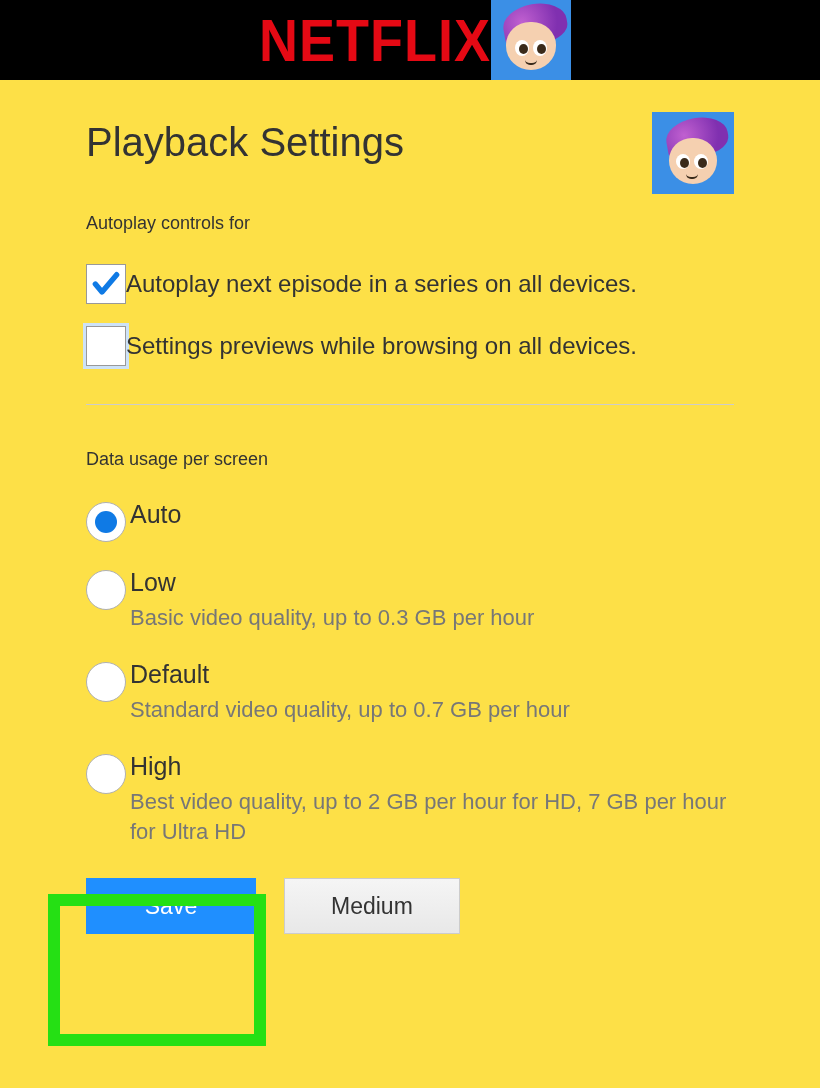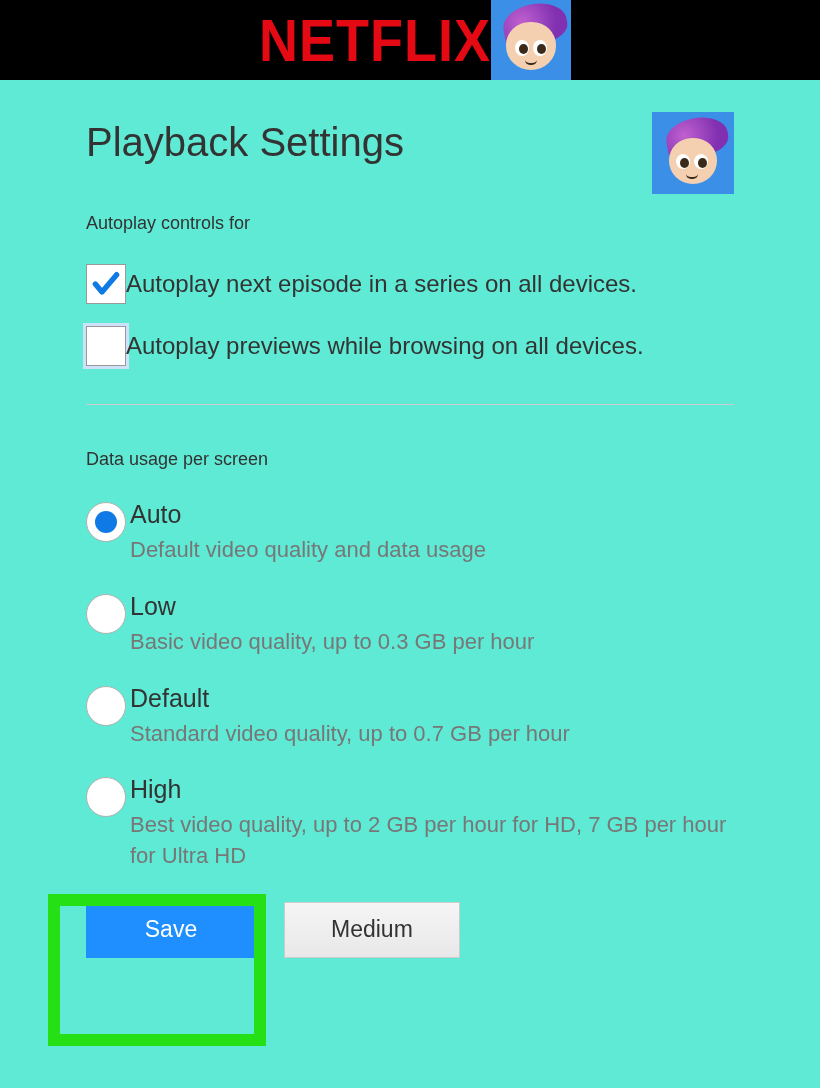--- a/index.html
+++ b/index.html
@@ -74,21 +74,21 @@
     .avatar-mouth {
       position: absolute;
       width: 12px; height: 5px;
       border-bottom: 2px solid #3a2a1a;
       border-radius: 0 0 10px 10px;
       top: 60px; left: 34px;
     }
 
     .content {
       padding: 40px 86px 26px 86px;
-      background: #5eead4;
+      background: #fde047;
       min-height: calc(100% - 80px);
       position: relative;
     }
     .header-row {
       display: flex;
       justify-content: space-between;
       align-items: flex-start;
     }
     h1 {
       font-size: 40px;
@@ -258,34 +258,33 @@
     <div class="checkbox">
       <svg viewBox="0 0 24 24">
           <path d="M4 12 L9 18 L20 5" stroke="#0f7ae5" stroke-width="4" fill="none" stroke-linecap="round" stroke-linejoin="round"></path>
         </svg>
     </div>
     <div class="checkbox-label">Autoplay next episode in a series on all devices.</div>
   </div>
 
   <div class="checkbox-row">
     <div class="checkbox focused"></div>
-    <div class="checkbox-label">Autoplay previews while browsing on all devices.</div>
+    <div class="checkbox-label">Settings previews while browsing on all devices.</div>
   </div>
 
   <hr>
 
   <h2>Data usage per screen</h2>
 
   <div class="radio-row">
     <div class="radio selected">
         <div class="radio-dot"></div>
       </div>
     <div class="radio-text">
       <div class="radio-label">Auto</div>
-      <div class="radio-desc">Default video quality and data usage</div>
     </div>
   </div>
 
   <div class="radio-row">
     <div class="radio"></div>
     <div class="radio-text">
       <div class="radio-label">Low</div>
       <div class="radio-desc">Basic video quality, up to 0.3 GB per hour</div>
     </div>
   </div>

